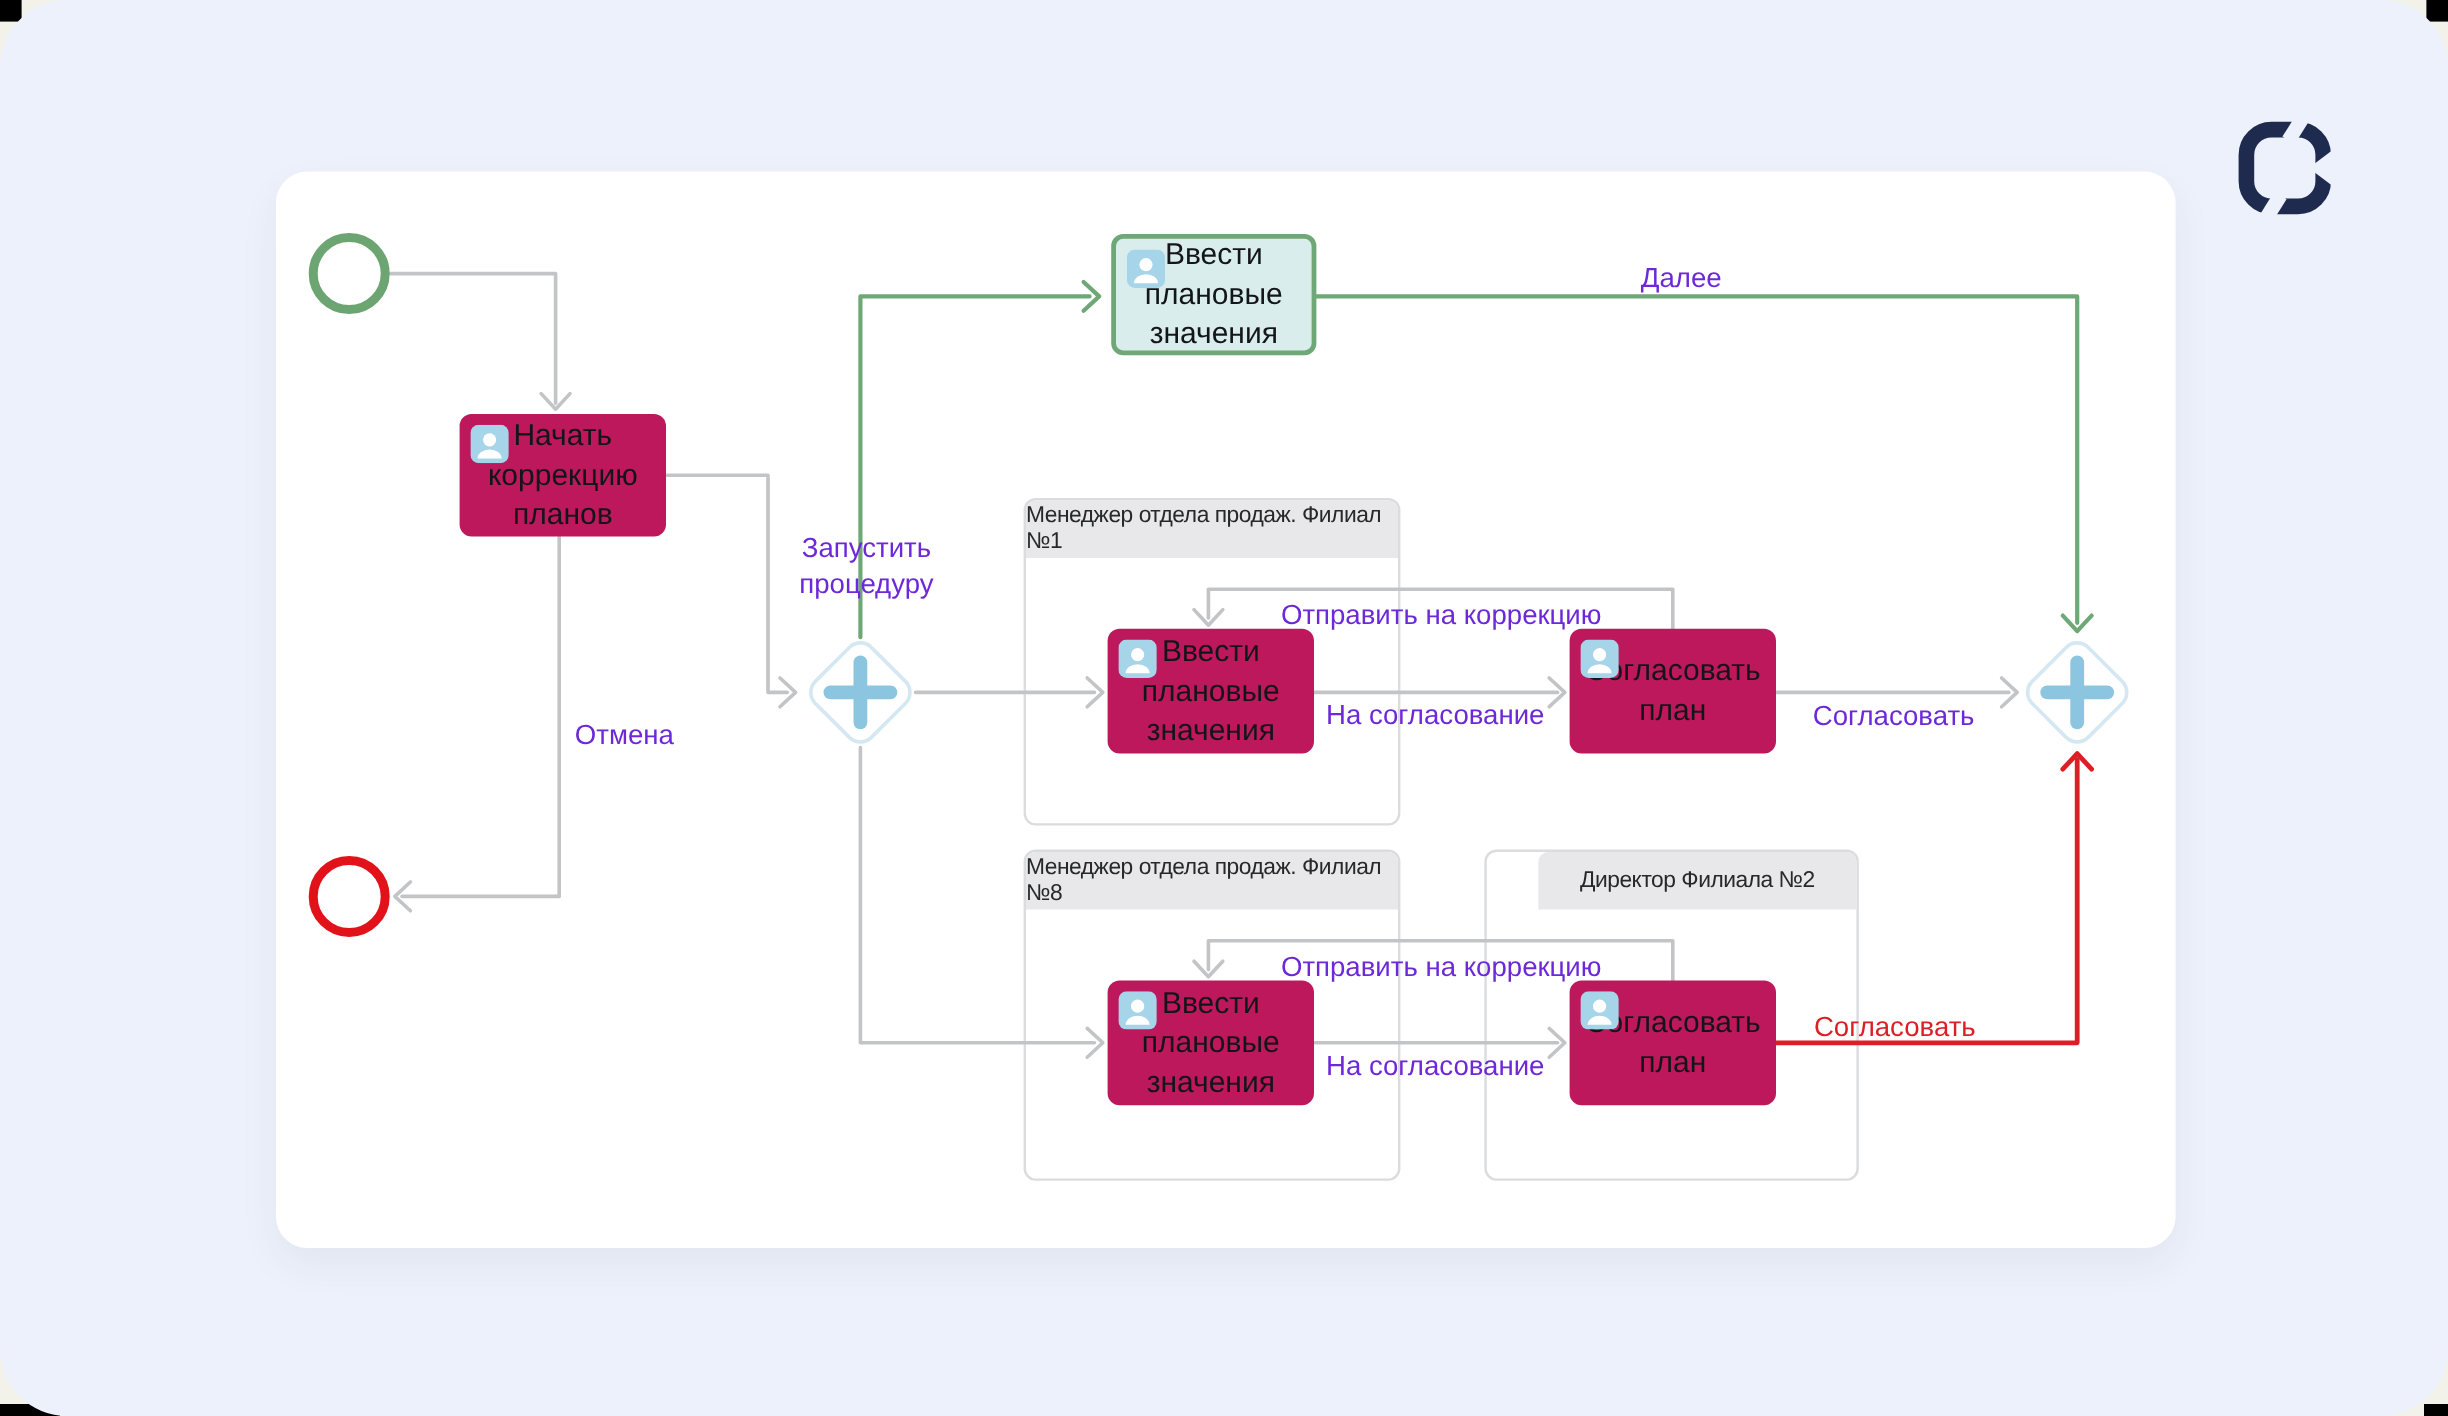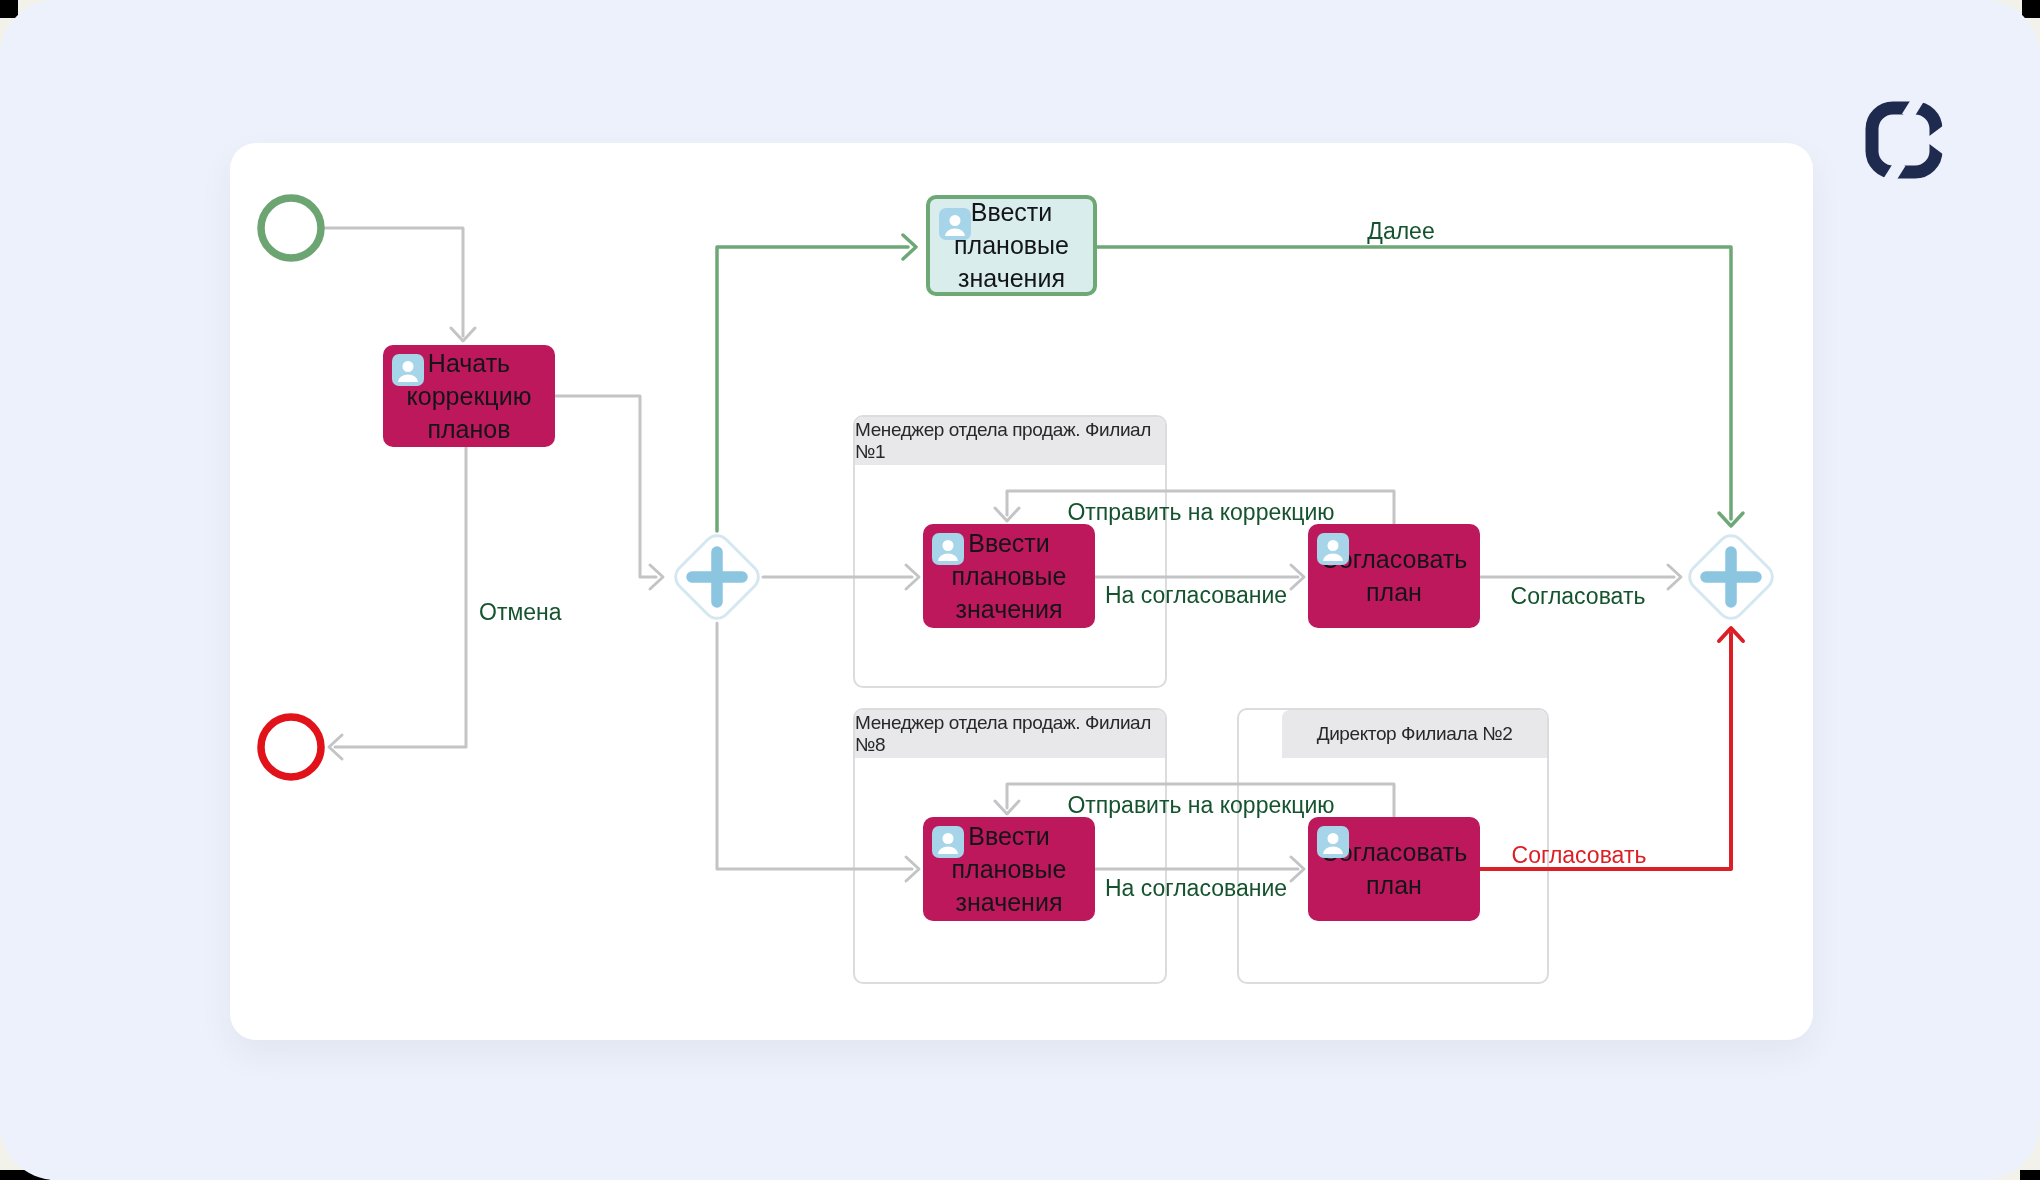--- a/index.html
+++ b/index.html
@@ -18,21 +18,21 @@
   .lane{position:absolute;z-index:2;border:2px solid #dbdcde;border-radius:10px;background:transparent;box-sizing:border-box;}
   .lane-header{height:48px;background:#e8e8ea;border-radius:8px 8px 0 0;display:flex;align-items:center;justify-content:center;
                font-size:19px;letter-spacing:-0.4px;color:#27282c;}
   
   .task{position:absolute;z-index:4;background:#be185d;border-radius:10px;display:flex;align-items:center;justify-content:center;
         box-sizing:border-box;}
   .task--active{background:#d9edec;border:4px solid #6fa877;}
   .task-label{width:100%;padding:0 18px;text-align:center;font-size:25px;line-height:33px;color:#141518;}
   .task-icon{position:absolute;left:9px;top:9px;width:32px;height:32px;}
   
-  .lbl{position:absolute;z-index:5;font-size:23px;color:#14532d;white-space:nowrap;}
+  .lbl{position:absolute;z-index:5;font-size:23px;color:#6d28d9;white-space:nowrap;}
   .lbl--center{transform:translateX(-50%);}
   .lbl--wrap{white-space:normal;text-align:center;line-height:30px;width:170px;}
   .lbl--red{color:#dc1f26;}
   .logo{position:absolute;left:1862px;top:98px;width:84px;height:84px;z-index:6;}
 </style>
 </head>
 <body>
 
 <div class="stage">
   <div class="corner-mark corner-tl"></div>
@@ -161,20 +161,21 @@
     <div class="task" style="left:1308px;top:817px;width:172px;height:104px;">
       <svg class="task-icon" viewBox="0 0 32 32">
         <rect width="32" height="32" rx="7" fill="#a6d4e8"></rect>
         <circle cx="16" cy="12.5" r="5.5" fill="#ffffff"></circle>
         <path d="M6 28 a10 7.5 0 0 1 20 0 z" fill="#ffffff"></path>
       </svg>
       <div class="task-label">Согласовать план</div>
     </div>
 
     <div class="lbl lbl--center" style="left:1401px;top:218px;">Далее</div>
+    <div class="lbl lbl--center lbl--wrap" style="left:722px;top:441px;">Запустить процедуру</div>
     <div class="lbl" style="left:479px;top:599px;">Отмена</div>
     <div class="lbl lbl--center" style="left:1196px;top:582px;">На согласование</div>
     <div class="lbl lbl--center" style="left:1196px;top:875px;">На согласование</div>
     <div class="lbl lbl--center" style="left:1201px;top:499px;">Отправить на коррекцию</div>
     <div class="lbl lbl--center" style="left:1201px;top:792px;">Отправить на коррекцию</div>
     <div class="lbl lbl--center" style="left:1578px;top:583px;">Согласовать</div>
     <div class="lbl lbl--center lbl--red" style="left:1579px;top:842px;">Согласовать</div>
 
     <div class="logo">
       <svg width="84" height="84" viewBox="0 0 84 84">

